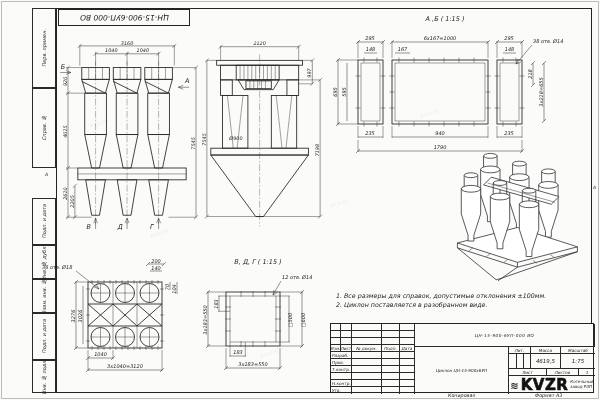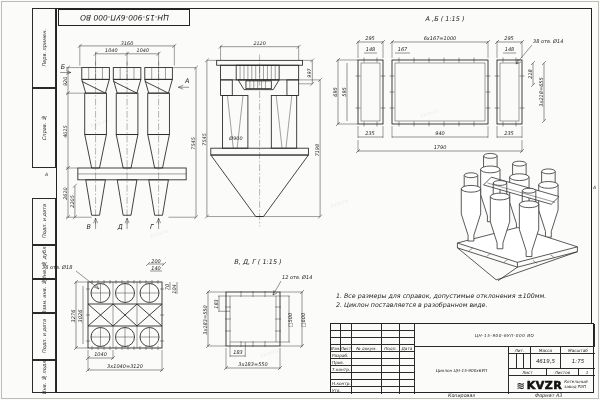--- a/index.html
+++ b/index.html
@@ -24,21 +24,21 @@
   svg text.big{font-size:6.5px;}
   .notes{position:absolute;left:336px;top:291px;width:256px;font-size:6.3px;font-style:italic;line-height:1.5;}
   
   .tb{position:absolute;left:330px;top:323px;width:264px;height:70px;border:1.3px solid #232323;background:#fbfbfa;}
   .tb .c{position:absolute;border-right:0.7px solid #2a2a2a;border-bottom:0.7px solid #2a2a2a;
          font-size:4.2px;font-style:italic;display:flex;align-items:center;justify-content:center;overflow:hidden;white-space:nowrap;}
   .tb .nb{border-right:none;}
   .docnum{font-size:10.5px;font-style:italic;letter-spacing:0.5px;}
   .prod{font-size:8px;font-style:italic;text-align:center;}
   .logo-wrap{display:flex;align-items:center;gap:2px;justify-content:center;width:100%;}
-  .logo-text{font-size:11px;font-weight:bold;font-style:normal;letter-spacing:0.5px;color:#111;
+  .logo-text{font-size:15px;font-weight:bold;font-style:normal;letter-spacing:0.5px;color:#111;
              -webkit-text-stroke:0.6px #111;}
   .company{font-size:4px;font-style:italic;line-height:1.2;text-align:left;}
   .spring{font-size:10px;font-style:normal;font-weight:bold;}
   .footer-t{position:absolute;top:393px;font-size:4.8px;font-style:italic;}
   .zone{position:absolute;font-size:4.5px;font-style:italic;color:#333;}
   .wm{position:absolute;font-size:5.5px;color:rgba(120,120,130,0.12);transform:rotate(-18deg);font-style:italic;}
 </style>
 </head>
 <body>
 

